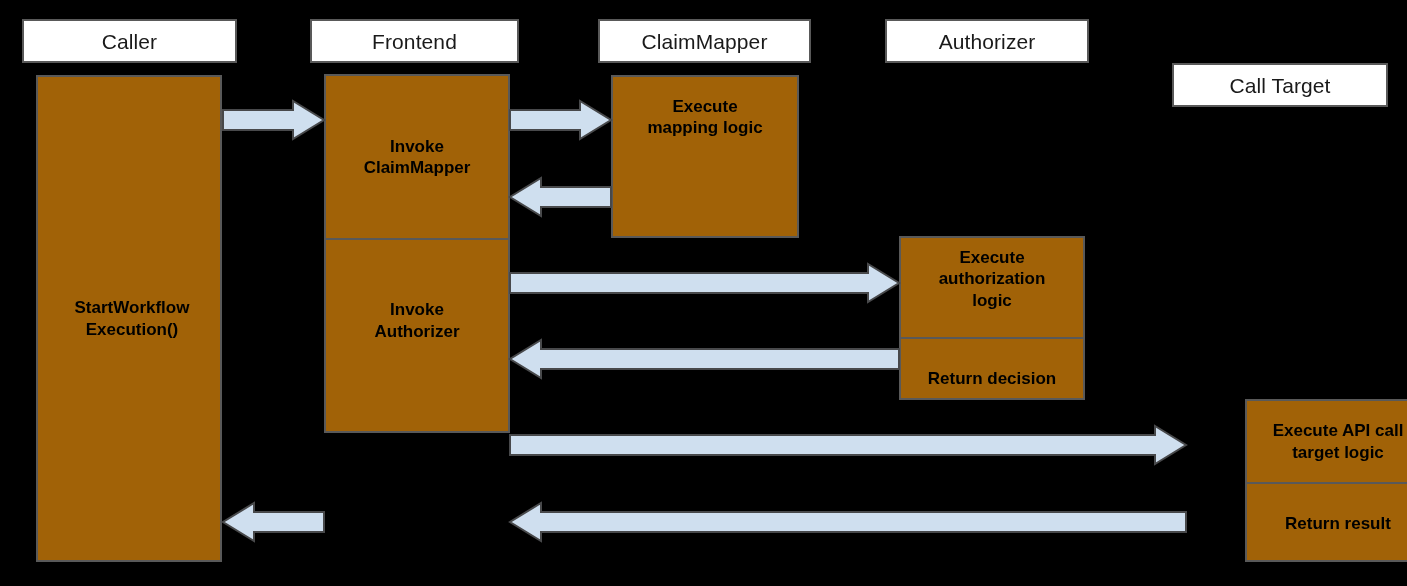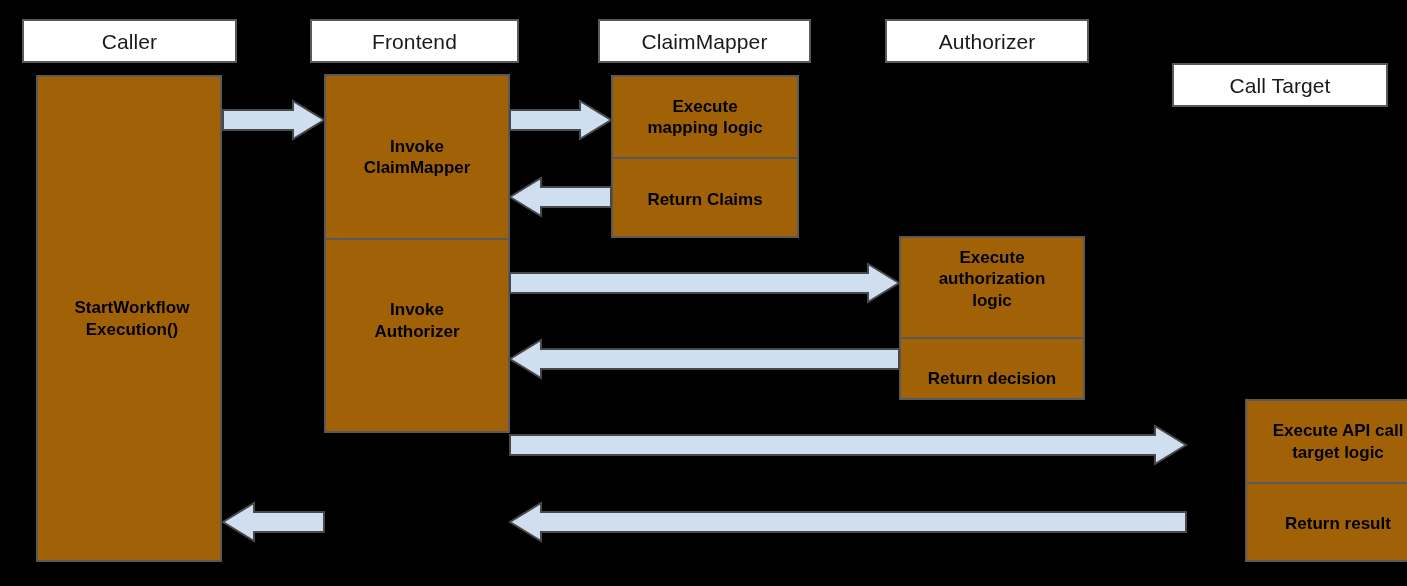--- a/index.html
+++ b/index.html
@@ -101,21 +101,20 @@
     <div class="act-seg" style="top:0; height:100%;padding-left:12px;">StartWorkflow<br>Execution()</div>
   </div>
 
   <div class="act-box" style="left:324px; top:74px; width:186px; height:359px;">
     <div class="act-seg" style="top:0; height:162px;">Invoke<br>ClaimMapper</div>
     <div class="act-seg div-top" style="top:162px; height:163px;">Invoke<br>Authorizer</div>
   </div>
 
   <div class="act-box" style="left:611px; top:75px; width:188px; height:163px;">
     <div class="act-seg" style="top:0; height:80px;">Execute<br>mapping logic</div>
-    <div class="act-seg div-top" style="top:80px; height:83px;">Return Claims</div>
   </div>
 
   <div class="act-box" style="left:899px; top:236px; width:186px; height:164px;">
     <div class="act-seg" style="top:0; height:82px;">Execute<br>authorization<br>logic</div>
     <div class="act-seg div-top" style="top:80px; height:82px;margin-top:19px;">Return decision</div>
   </div>
 
   <div class="act-box" style="left:1245px; top:399px; width:186px; height:163px;">
     <div class="act-seg" style="top:0; height:81px;">Execute API call<br>target logic</div>
     <div class="act-seg div-top" style="top:81px; height:82px;">Return result</div>

